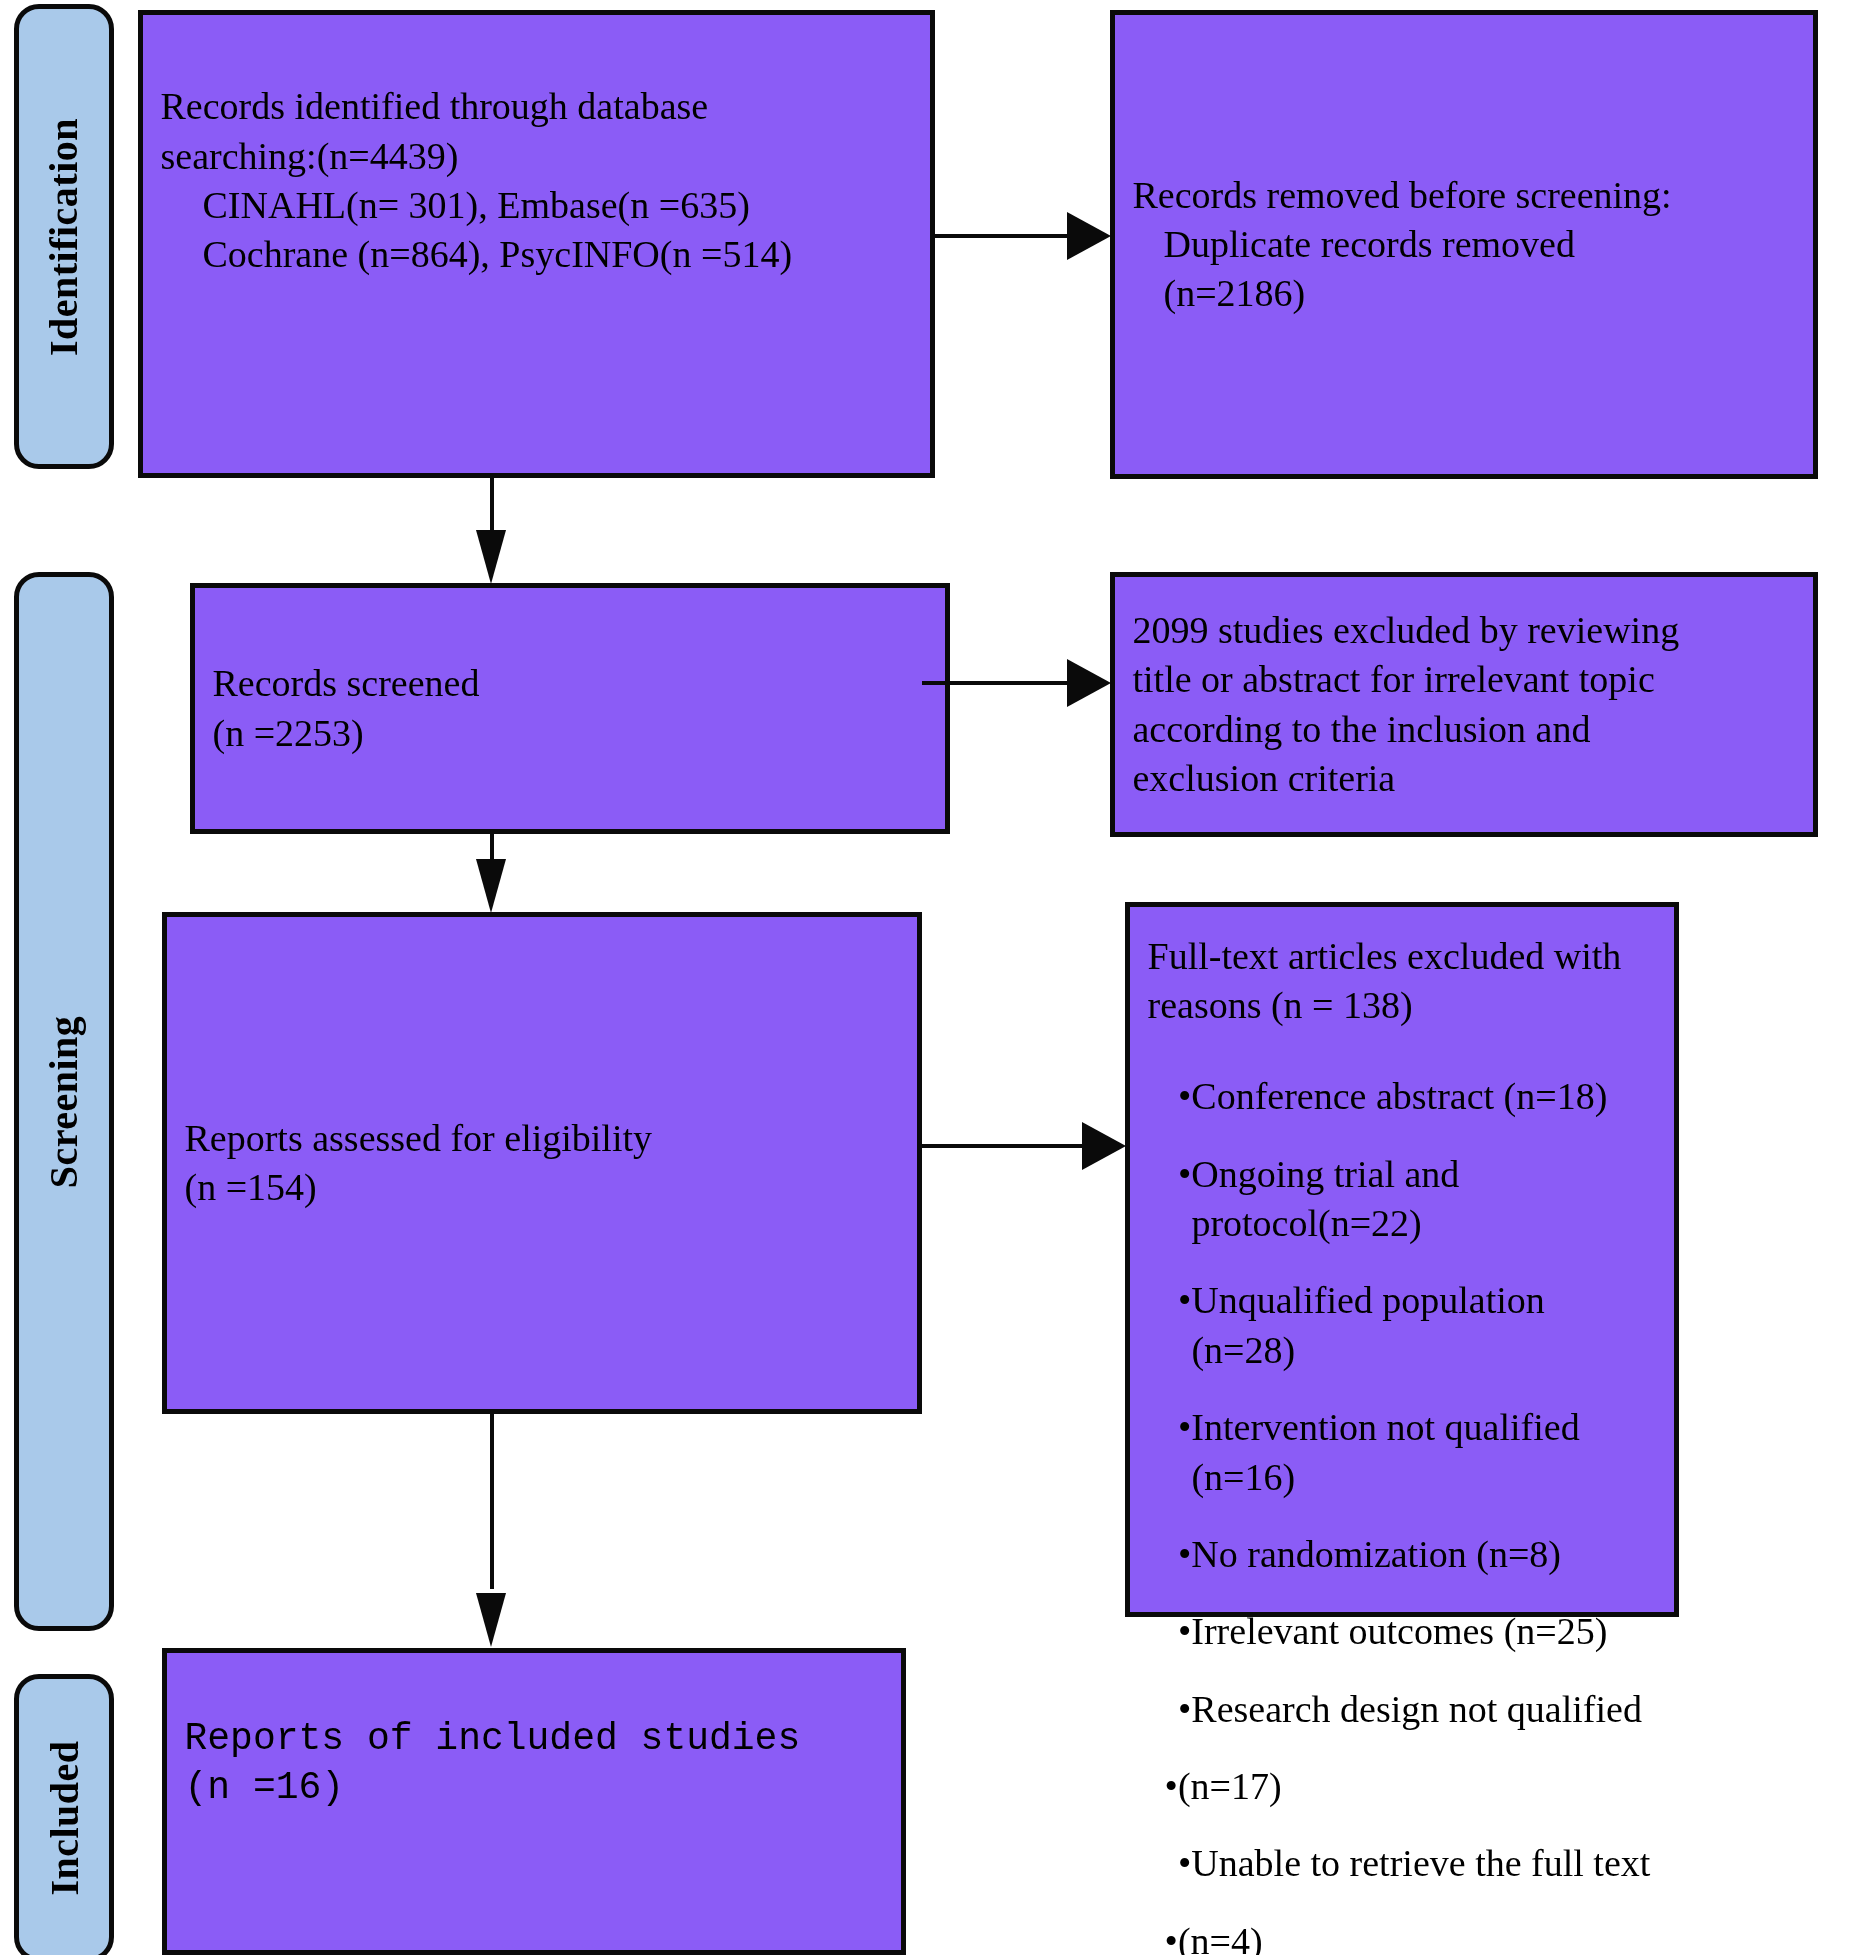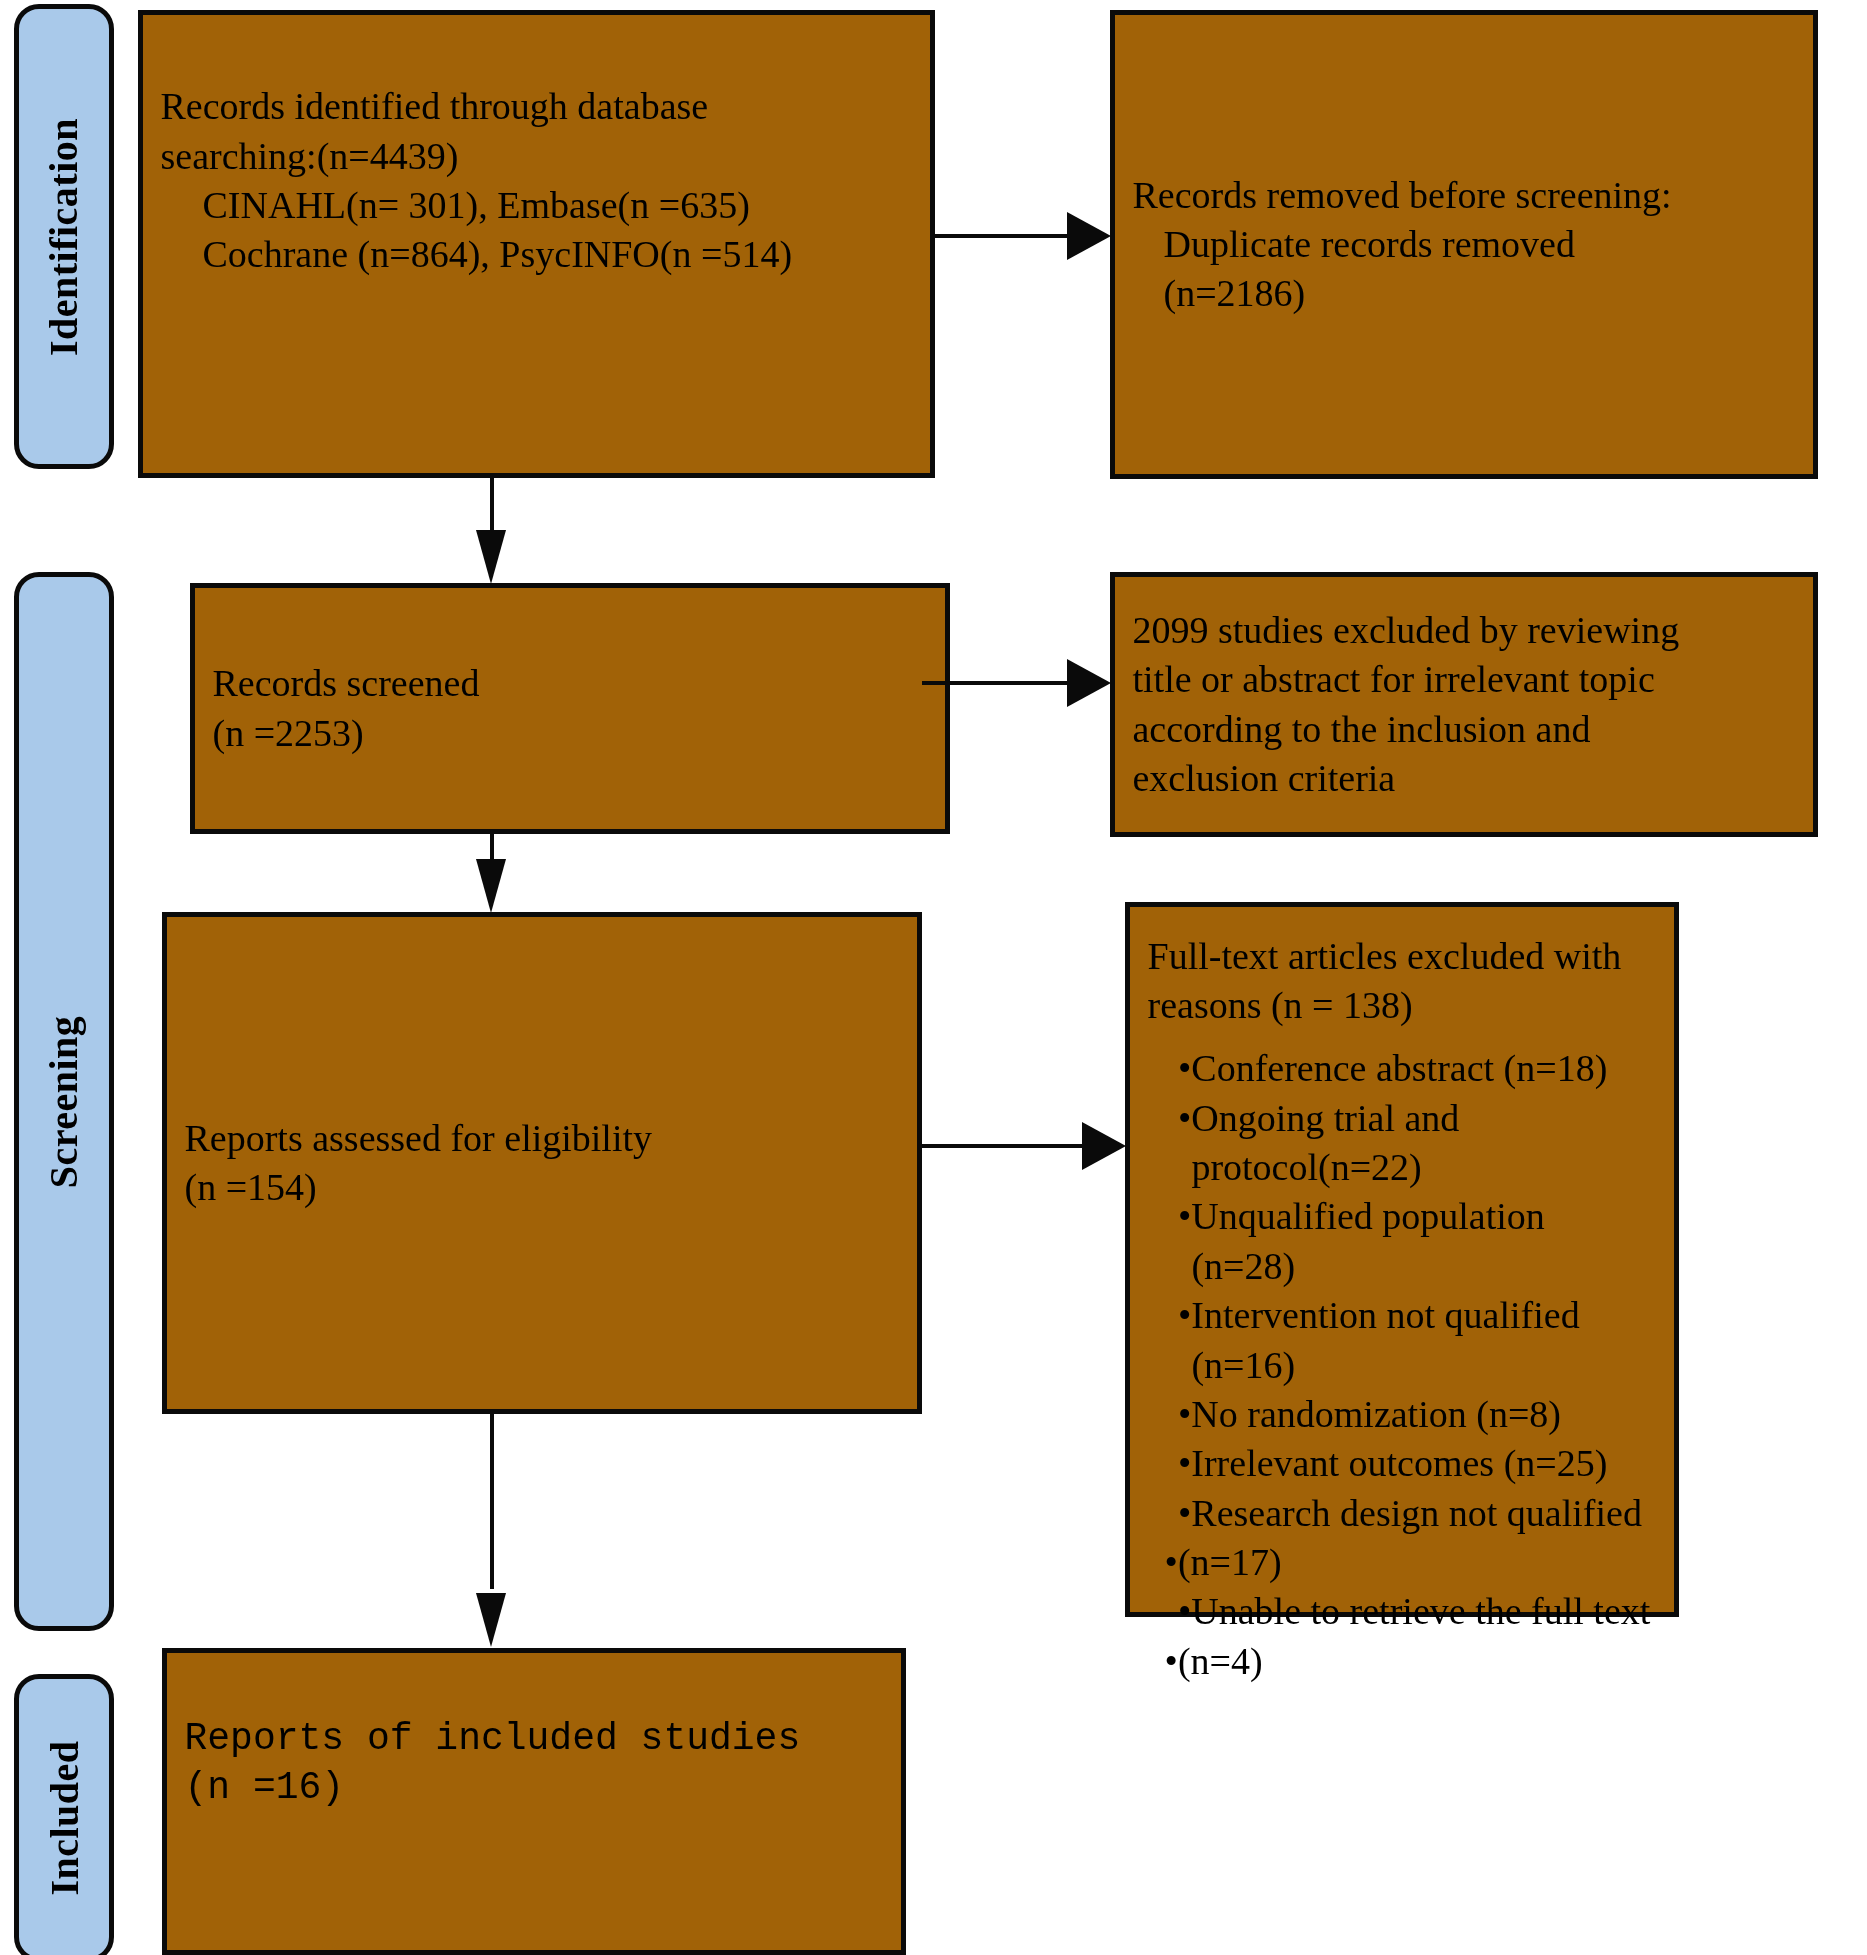--- a/index.html
+++ b/index.html
@@ -31,21 +31,21 @@
     white-space:nowrap;
     font-weight:bold;
     font-size:40px;
     letter-spacing:0.5px;
     line-height:1;
   }
 
   
   .fbox{
     position:absolute;
-    background:#a16207;
+    background:#8b5cf6;
     border:5.2px solid #0a0a0a;
     box-sizing:border-box;
     display:flex;
     flex-direction:column;
     justify-content:center;
   }
   .fbox .txt{
     font-size:38px;
     line-height:1.30;
     padding:0 17.5px;
@@ -56,21 +56,21 @@
   .fbox.topalign{ justify-content:flex-start; }
   .fbox.topalign .txt{ padding-top:13.4px; }
 
   .bullets{
     list-style:none;
     margin:13.4px 0 0 0;
     padding:0 17.5px 0 48px;
     font-size:38px;
     line-height:1.30;
   }
-  .bullets li{ text-indent:-13.4px; padding-left:13.4px; }
+  .bullets li{ text-indent:-13.4px; padding-left:13.4px;margin-top:28px; }
   .bullets li::before{ content:"\2022"; }
 
   
   .vline{ position:absolute; background:#0a0a0a; width:3.6px; }
   .hline{ position:absolute; background:#0a0a0a; height:3.6px; }
   .arrow-down{
     position:absolute;
     width:0;height:0;
     border-left:15px solid transparent;
     border-right:15px solid transparent;

